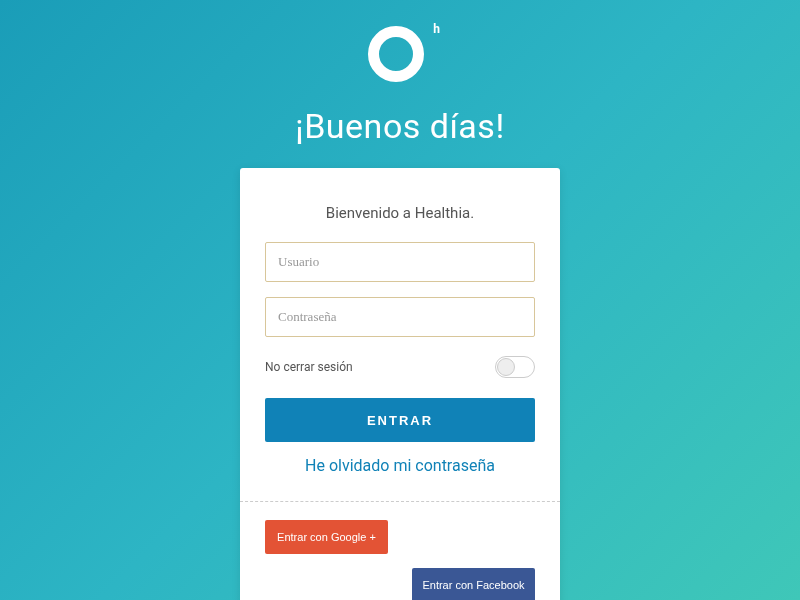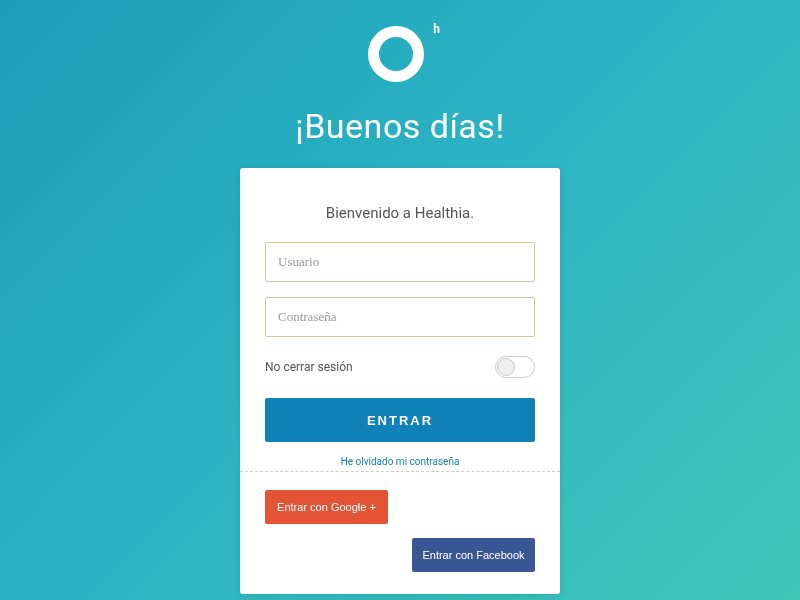--- a/index.html
+++ b/index.html
@@ -119,23 +119,23 @@
       font-size: 13px;
       font-weight: 600;
       letter-spacing: 2px;
       cursor: pointer;
       margin-bottom: 14px;
     }
     .forgot-link {
       display: block;
       text-align: center;
       color: #1082b7;
-      font-size: 10px;
+      font-size: 16px;
       text-decoration: none;
-      margin-bottom: 4px;
+      margin-bottom: 26px;
       cursor: pointer;
     }
     .divider {
       border: none;
       border-top: 1px dashed #ccc;
       margin: 0 -25px 18px -25px;
     }
     .social-row {
       display: flex;
       gap: 24px;

